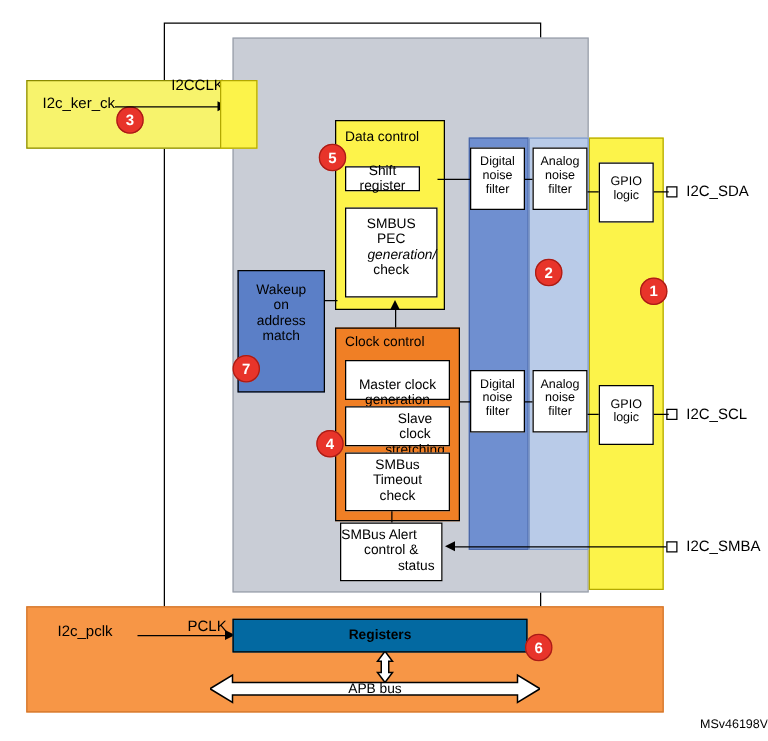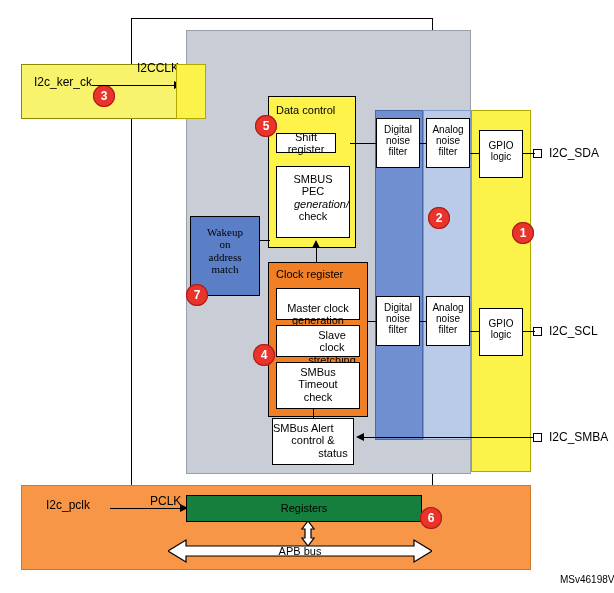--- a/index.html
+++ b/index.html
@@ -14,21 +14,21 @@
   .gray-main{background:#c9cdd6;border:1px solid #9aa0ab;}
   .outer-black{border:1.5px solid #000;background:transparent;}
   .yellow-pad{background:#fcf34a;border:1px solid #b3a800;}
   .yellow-box{background:#fdf34a;border:1.5px solid #000;}
   .white-box{background:#ffffff;border:1.5px solid #000;}
   .blue-dark{background:#6f8fd0;border:1px solid #4a67a8;}
   .blue-light{background:#b9cbe8;border:1px solid #7f9ac9;}
   .blue-box{background:#5b7fc7;border:1.5px solid #000;}
   .orange-box{background:#f07f25;border:1.5px solid #000;}
   .orange-band{background:#f79646;border:1px solid #d2762c;}
-  .orange-reg{background:#15803d;border:1.5px solid #000;}
+  .orange-reg{background:#0369a1;border:1.5px solid #000;font-weight:bold;}
 
   .lbl{font-size:11px;color:#000;line-height:1.12;}
   .lbl-sm{font-size:10px;color:#000;line-height:1.12;}
   .sig{font-size:12px;color:#000;}
 
   
   .callout{width:22px;height:22px;border-radius:50%;
            background:#e8342a;color:#fff;font-size:12px;font-weight:bold;
            display:flex;align-items:center;justify-content:center;
            box-shadow:0 0 0 1px #a71d16 inset;}
@@ -88,30 +88,30 @@
 
   <div class="abs white-box" style="left:276px;top:166px;width:74px;height:72px;">
     <div class="lbl" style="text-align:center;margin-top:6px;">SMBUS</div>
     <div class="lbl" style="text-align:center;">PEC</div>
     <div class="lbl" style="text-align:right;font-style:italic;">generation/</div>
     <div class="lbl" style="text-align:center;">check</div>
   </div>
 
   <div class="abs callout" style="left:255px;top:115px;">5</div>
 
-  <div class="abs blue-box" style="left:190px;top:216px;width:70px;height:80px;font-family:Liberation Serif, serif;">
+  <div class="abs blue-box" style="left:190px;top:216px;width:70px;height:98px;">
     <div class="lbl" style="text-align:center;margin-top:9px;">Wakeup</div>
     <div class="lbl" style="text-align:center;">on</div>
     <div class="lbl" style="text-align:center;">address</div>
     <div class="lbl" style="text-align:center;">match</div>
   </div>
   <div class="abs callout" style="left:186px;top:284px;">7</div>
 
   <div class="abs orange-box" style="left:268px;top:262px;width:100px;height:155px;"></div>
-  <div class="abs lbl" style="left:276px;top:268px;width:92px;height:14px;">Clock register</div>
+  <div class="abs lbl" style="left:276px;top:268px;width:92px;height:14px;">Clock control</div>
 
   <div class="abs white-box" style="left:276px;top:288px;width:84px;height:32px;">
     <div class="lbl" style="text-align:center;margin-top:13px;">Master clock</div>
     <div class="lbl" style="text-align:center;">generation</div>
   </div>
 
   <div class="abs white-box" style="left:276px;top:325px;width:84px;height:32px;padding-left:28px;">
     <div class="lbl" style="text-align:center;margin-top:3px;">Slave clock</div>
     <div class="lbl" style="text-align:center;">stretching</div>
   </div>

